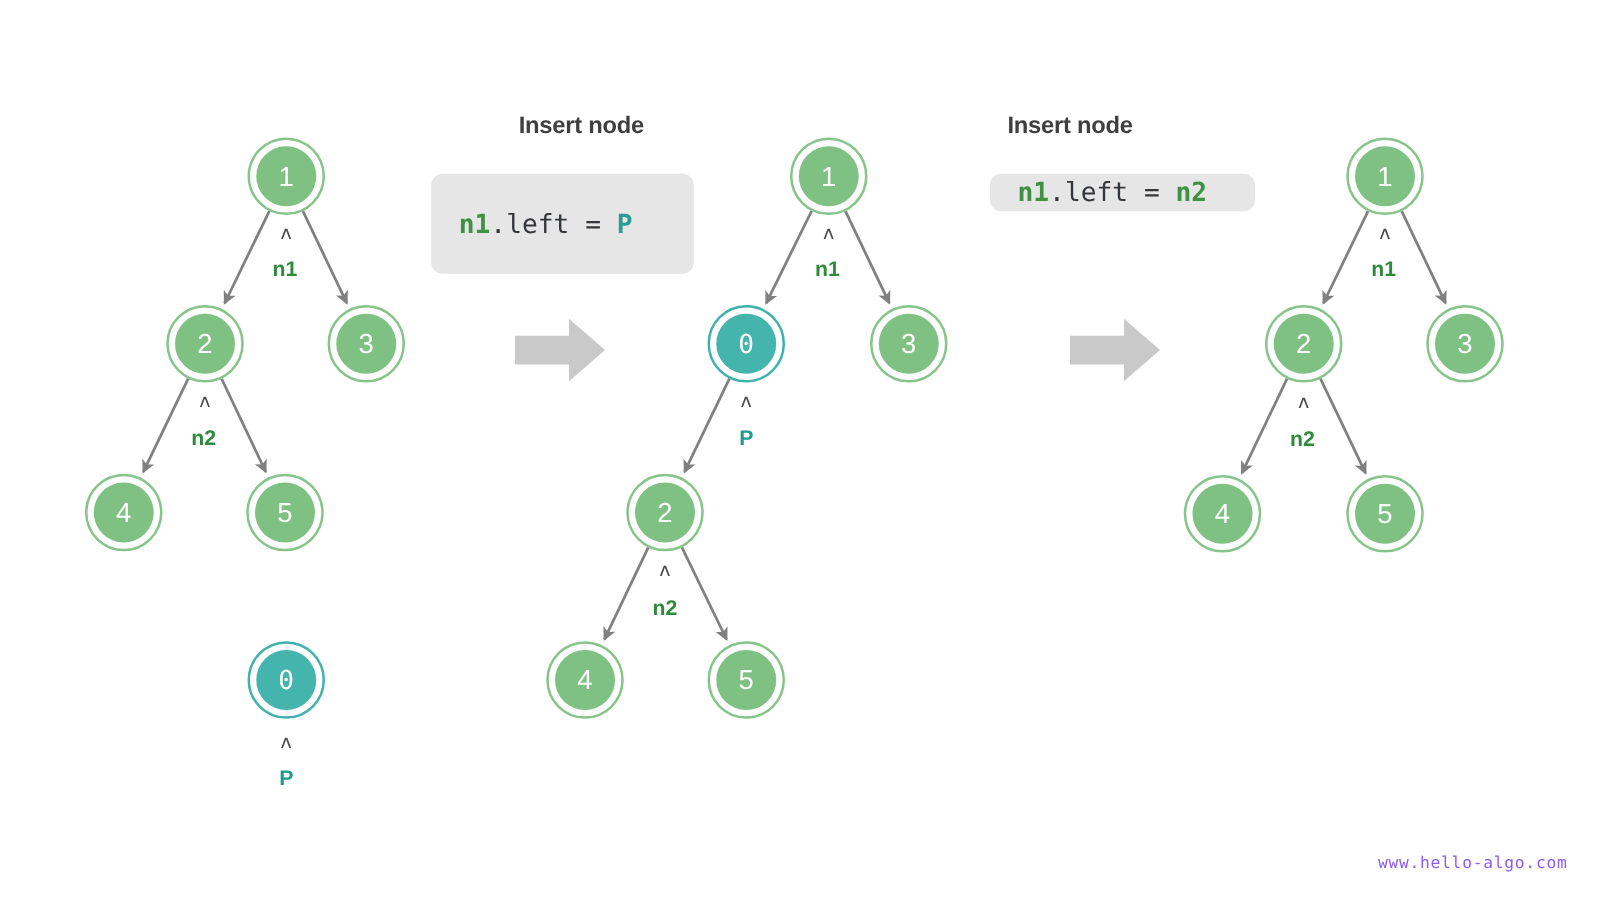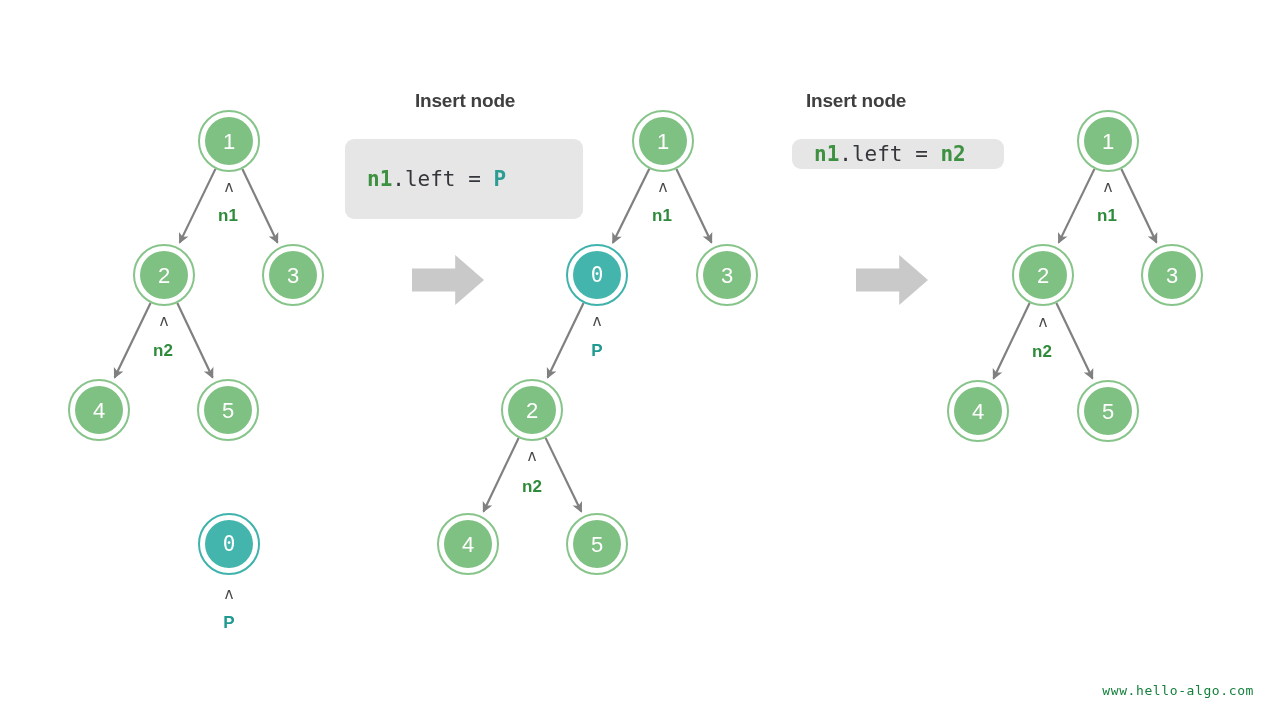--- a/index.html
+++ b/index.html
@@ -82,21 +82,21 @@
     font-family: "Liberation Sans", sans-serif;
     font-size: 22px;
     fill: #ffffff;
   }
   .watermark {
     position: absolute;
     right: 26px;
     bottom: 22px;
     font-family: "DejaVu Sans Mono", monospace;
     font-size: 13px;
-    color: #15803d;
+    color: #8b5cf6;
     letter-spacing: 0.6px;
   }
 </style>
 </head>
 <body>
 
 <svg id="canvas" viewBox="0 0 1280 720" xmlns="http://www.w3.org/2000/svg">
   <defs>
     <marker id="arrowhead" markerWidth="6" markerHeight="6" refX="4.6" refY="3" orient="auto" markerUnits="strokeWidth">
       <path d="M0.4,0.6 L5.2,3 L0.4,5.4 L1.6,3 Z" fill="#808080"></path>
@@ -221,21 +221,21 @@
     <div class="node-label lbl-green" style="left: 662px; top: 216px;">n1</div>
     <div class="caret" style="left: 597px; top: 321px;">ʌ</div>
     <div class="node-label lbl-teal" style="left: 597px; top: 351px;">P</div>
     <div class="caret" style="left: 532px; top: 456px;">ʌ</div>
     <div class="node-label lbl-green" style="left: 532px; top: 487px;">n2</div>
     <div class="caret" style="left: 1108px; top: 187px;">ʌ</div>
     <div class="node-label lbl-green" style="left: 1107px; top: 216px;">n1</div>
     <div class="caret" style="left: 1043px; top: 322px;">ʌ</div>
     <div class="node-label lbl-green" style="left: 1042px; top: 352px;">n2</div>
     <div class="panel-title" style="left: 370px; top: 90px; margin-left: 45px;">Insert node</div>
-    <div class="code-box" style="left: 345px; top: 139px; width: 238px; height: 80px;">
+    <div class="code-box" style="left: 345px; top: 139px; width: 210px; height: 80px;">
       <div class="code-line"><span class="tok-green">n1</span><span>.left = </span><span class="tok-teal">P</span></div>
     </div>
     <div class="panel-title" style="left: 806px; top: 90px;">Insert node</div>
     <div class="code-box" style="left: 792px; top: 139px; width: 212px; height: 30px;">
       <div class="code-line"><span class="tok-green">n1</span><span>.left = </span><span class="tok-green">n2</span></div>
     </div>
   </div>
 
 <div class="watermark">www.hello-algo.com</div>
 

